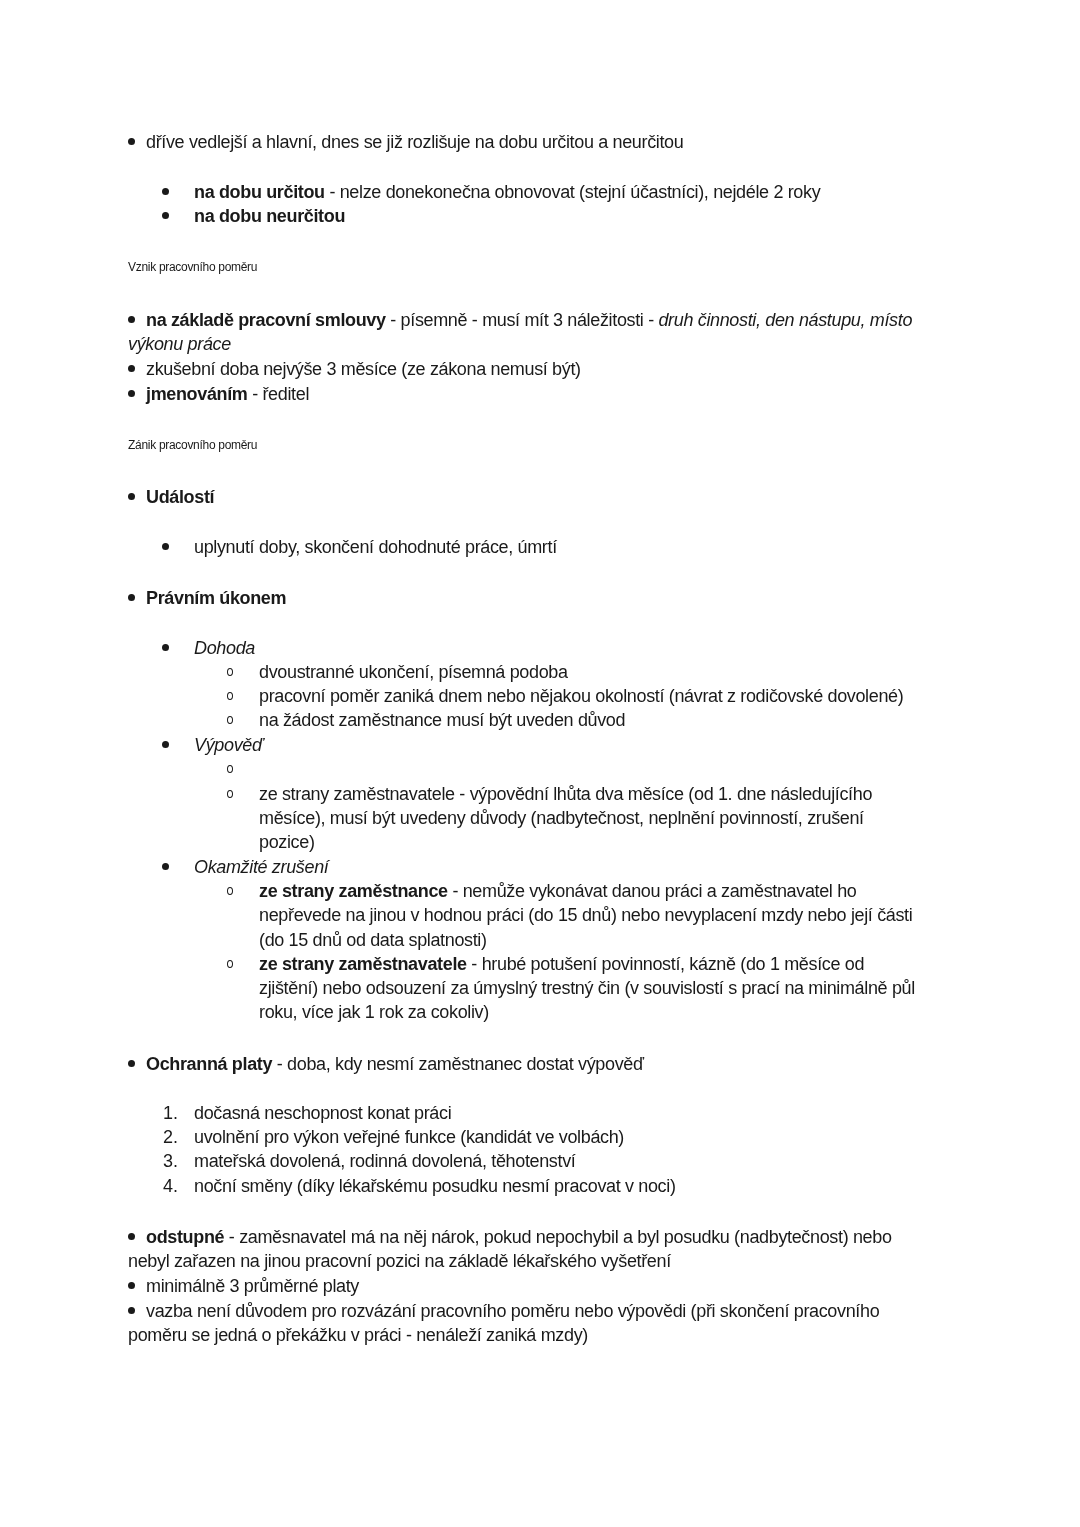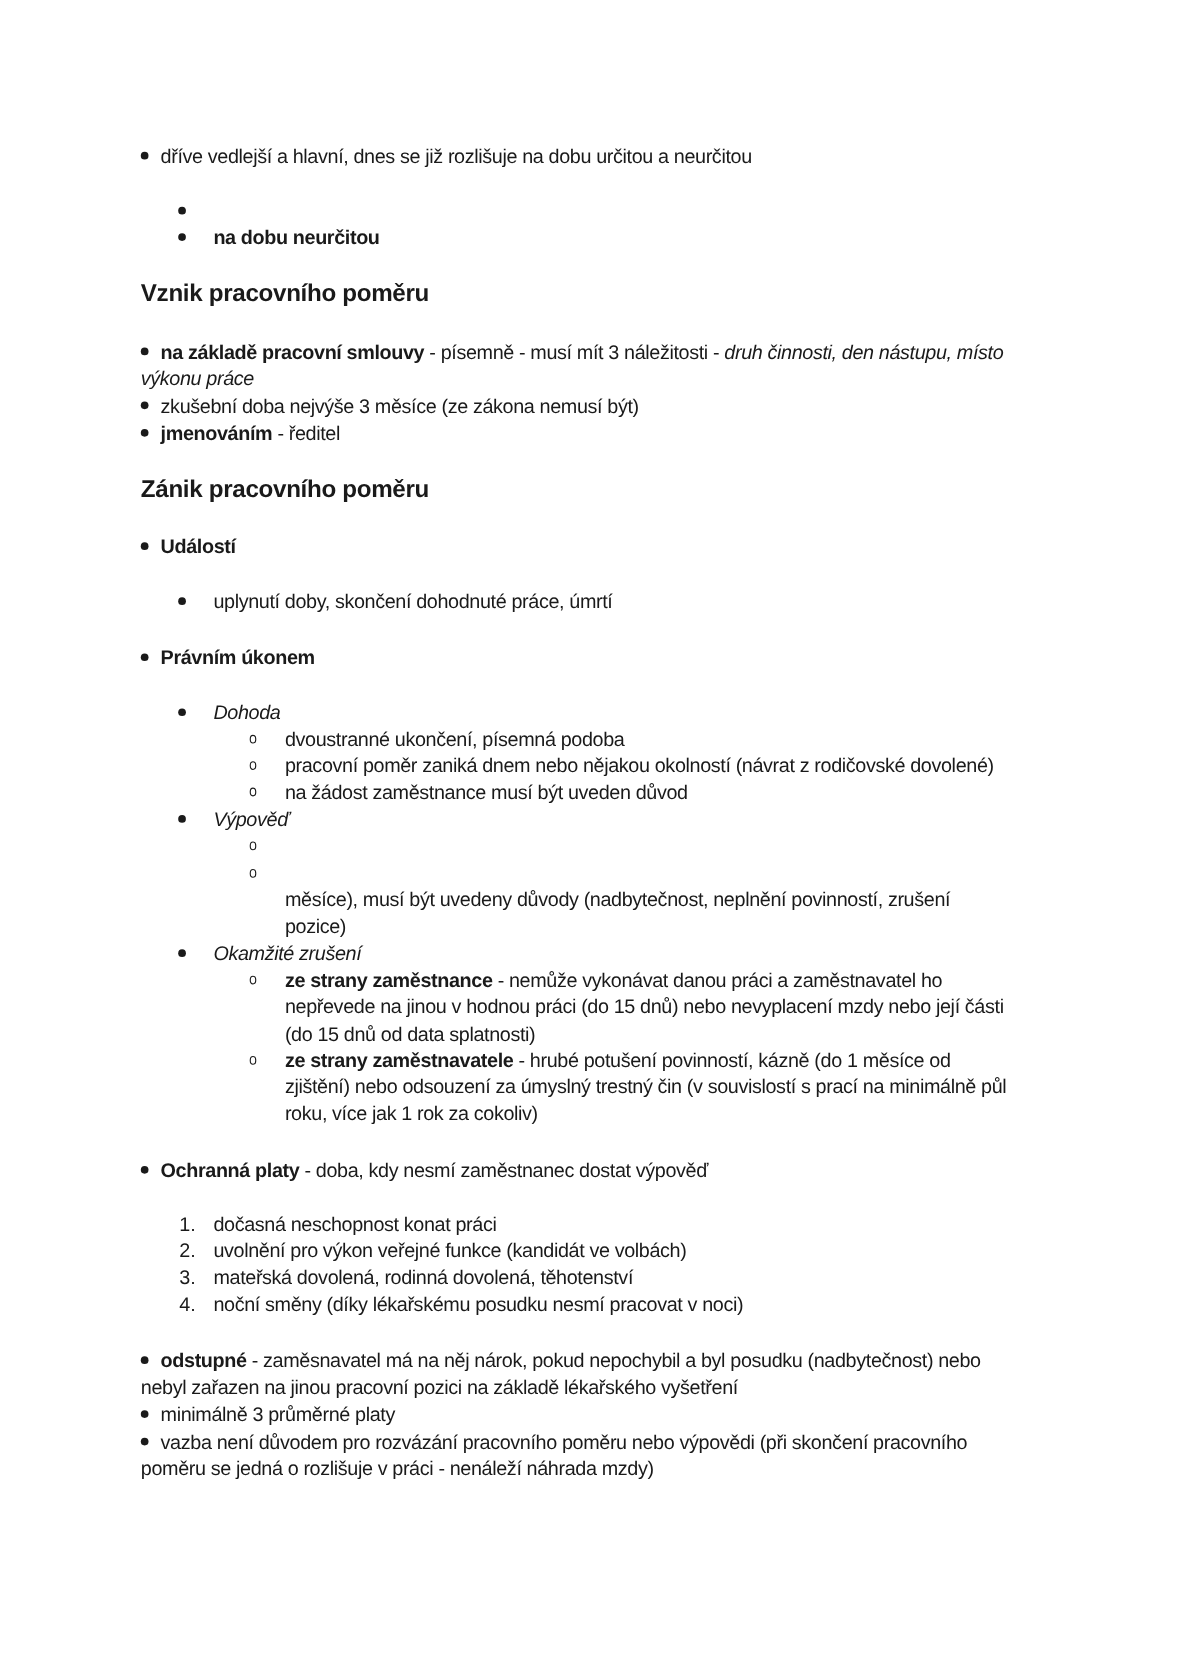--- a/index.html
+++ b/index.html
@@ -1,36 +1,37 @@
 <!DOCTYPE html>
 <html><head>
   <meta charset="utf-8">
   <style>
     html, body { margin: 0; padding: 0; background: #ffffff; }
     body { width: 1080px; height: 1527px; position: relative; overflow: hidden;
            font-family: "Liberation Sans", "DejaVu Sans", sans-serif; color: #1a1a1a; }
     .page { position: absolute; left: 0; top: 0; width: 926px; height: 1527px; background: #fff; }
     .line { position: absolute; font-size: 18px; line-height: 24px; white-space: nowrap; letter-spacing: -0.35px; }
-    .h { font-weight: bold; font-size: 22px; letter-spacing: -0.3px; }
+    .h { font-weight: normal; font-size: 12px; letter-spacing: -0.3px; }
     .b { font-weight: bold; }
     .i { font-style: italic; }
     .bul { position: absolute; font-size: 18px; line-height: 24px; }
     .dot { display: inline-block; width: 7px; height: 7px; background: #1a1a1a; border-radius: 50%; vertical-align: middle; position: relative; top: -2px; }
     .circ { display: inline-block; width: 6px; height: 8px; border: 1.3px solid #1a1a1a; border-radius: 50%; vertical-align: middle; position: relative; top: -1px; box-sizing: border-box; }
     .num { position: absolute; font-size: 18px; line-height: 24px; text-align: right; width: 20px; }
   </style>
 </head>
 <body>
 
 <div class="page">
 
   <span class="bul" style="left:128px;top:130px"><span class="dot"></span></span>
   <div class="line" style="left:146px;top:130px">dříve vedlejší a hlavní, dnes se již rozlišuje na dobu určitou a neurčitou</div>
 
   <span class="bul" style="left:162px;top:180px"><span class="dot"></span></span>
+  <div class="line" style="left:194px;top:180px"><span class="b">na dobu určitou</span><span> - nelze donekonečna obnovovat (stejní účastníci), nejdéle 2 roky</span></div>
 
   <span class="bul" style="left:162px;top:204px"><span class="dot"></span></span>
   <div class="line" style="left:194px;top:204px"><span class="b">na dobu neurčitou</span></div>
 
   <div class="line h" style="left:128px;top:255px">Vznik pracovního poměru</div>
 
   <span class="bul" style="left:128px;top:308px"><span class="dot"></span></span>
   <div class="line" style="left:146px;top:308px"><span class="b">na základě pracovní smlouvy</span><span> - písemně - musí mít 3 náležitosti - </span><span class="i">druh činnosti, den nástupu, místo</span></div>
   <div class="line i" style="left:128px;top:332px">výkonu práce</div>
 
@@ -59,20 +60,21 @@
   <span class="bul" style="left:227px;top:684px"><span class="circ"></span></span>
   <div class="line" style="left:259px;top:684px">pracovní poměr zaniká dnem nebo nějakou okolností (návrat z rodičovské dovolené)</div>
   <span class="bul" style="left:227px;top:708px"><span class="circ"></span></span>
   <div class="line" style="left:259px;top:708px">na žádost zaměstnance musí být uveden důvod</div>
 
   <span class="bul" style="left:162px;top:733px"><span class="dot"></span></span>
   <div class="line i" style="left:194px;top:733px">Výpověď</div>
 
   <span class="bul" style="left:227px;top:757px"><span class="circ"></span></span>
   <span class="bul" style="left:227px;top:782px"><span class="circ"></span></span>
+  <div class="line" style="left:259px;top:782px">ze strany zaměstnavatele - výpovědní lhůta dva měsíce (od 1. dne následujícího</div>
   <div class="line" style="left:259px;top:806px">měsíce), musí být uvedeny důvody (nadbytečnost, neplnění povinností, zrušení</div>
   <div class="line" style="left:259px;top:830px">pozice)</div>
 
   <span class="bul" style="left:162px;top:855px"><span class="dot"></span></span>
   <div class="line i" style="left:194px;top:855px">Okamžité zrušení</div>
 
   <span class="bul" style="left:227px;top:879px"><span class="circ"></span></span>
   <div class="line" style="left:259px;top:879px"><span class="b">ze strany zaměstnance</span><span> - nemůže vykonávat danou práci a zaměstnavatel ho</span></div>
   <div class="line" style="left:259px;top:903px">nepřevede na jinou v hodnou práci (do 15 dnů) nebo nevyplacení mzdy nebo její části</div>
   <div class="line" style="left:259px;top:928px">(do 15 dnů od data splatnosti)</div>
@@ -96,15 +98,15 @@
 
   <span class="bul" style="left:128px;top:1225px"><span class="dot"></span></span>
   <div class="line" style="left:146px;top:1225px"><span class="b">odstupné</span><span> - zaměsnavatel má na něj nárok, pokud nepochybil a byl posudku (nadbytečnost) nebo</span></div>
   <div class="line" style="left:128px;top:1249px">nebyl zařazen na jinou pracovní pozici na základě lékařského vyšetření</div>
 
   <span class="bul" style="left:128px;top:1274px"><span class="dot"></span></span>
   <div class="line" style="left:146px;top:1274px">minimálně 3 průměrné platy</div>
 
   <span class="bul" style="left:128px;top:1299px"><span class="dot"></span></span>
   <div class="line" style="left:146px;top:1299px">vazba není důvodem pro rozvázání pracovního poměru nebo výpovědi (při skončení pracovního</div>
-  <div class="line" style="left:128px;top:1323px">poměru se jedná o rozlišuje v práci - nenáleží náhrada mzdy)</div>
+  <div class="line" style="left:128px;top:1323px">poměru se jedná o překážku v práci - nenáleží zaniká mzdy)</div>
 
 </div>
 
 </body></html>

